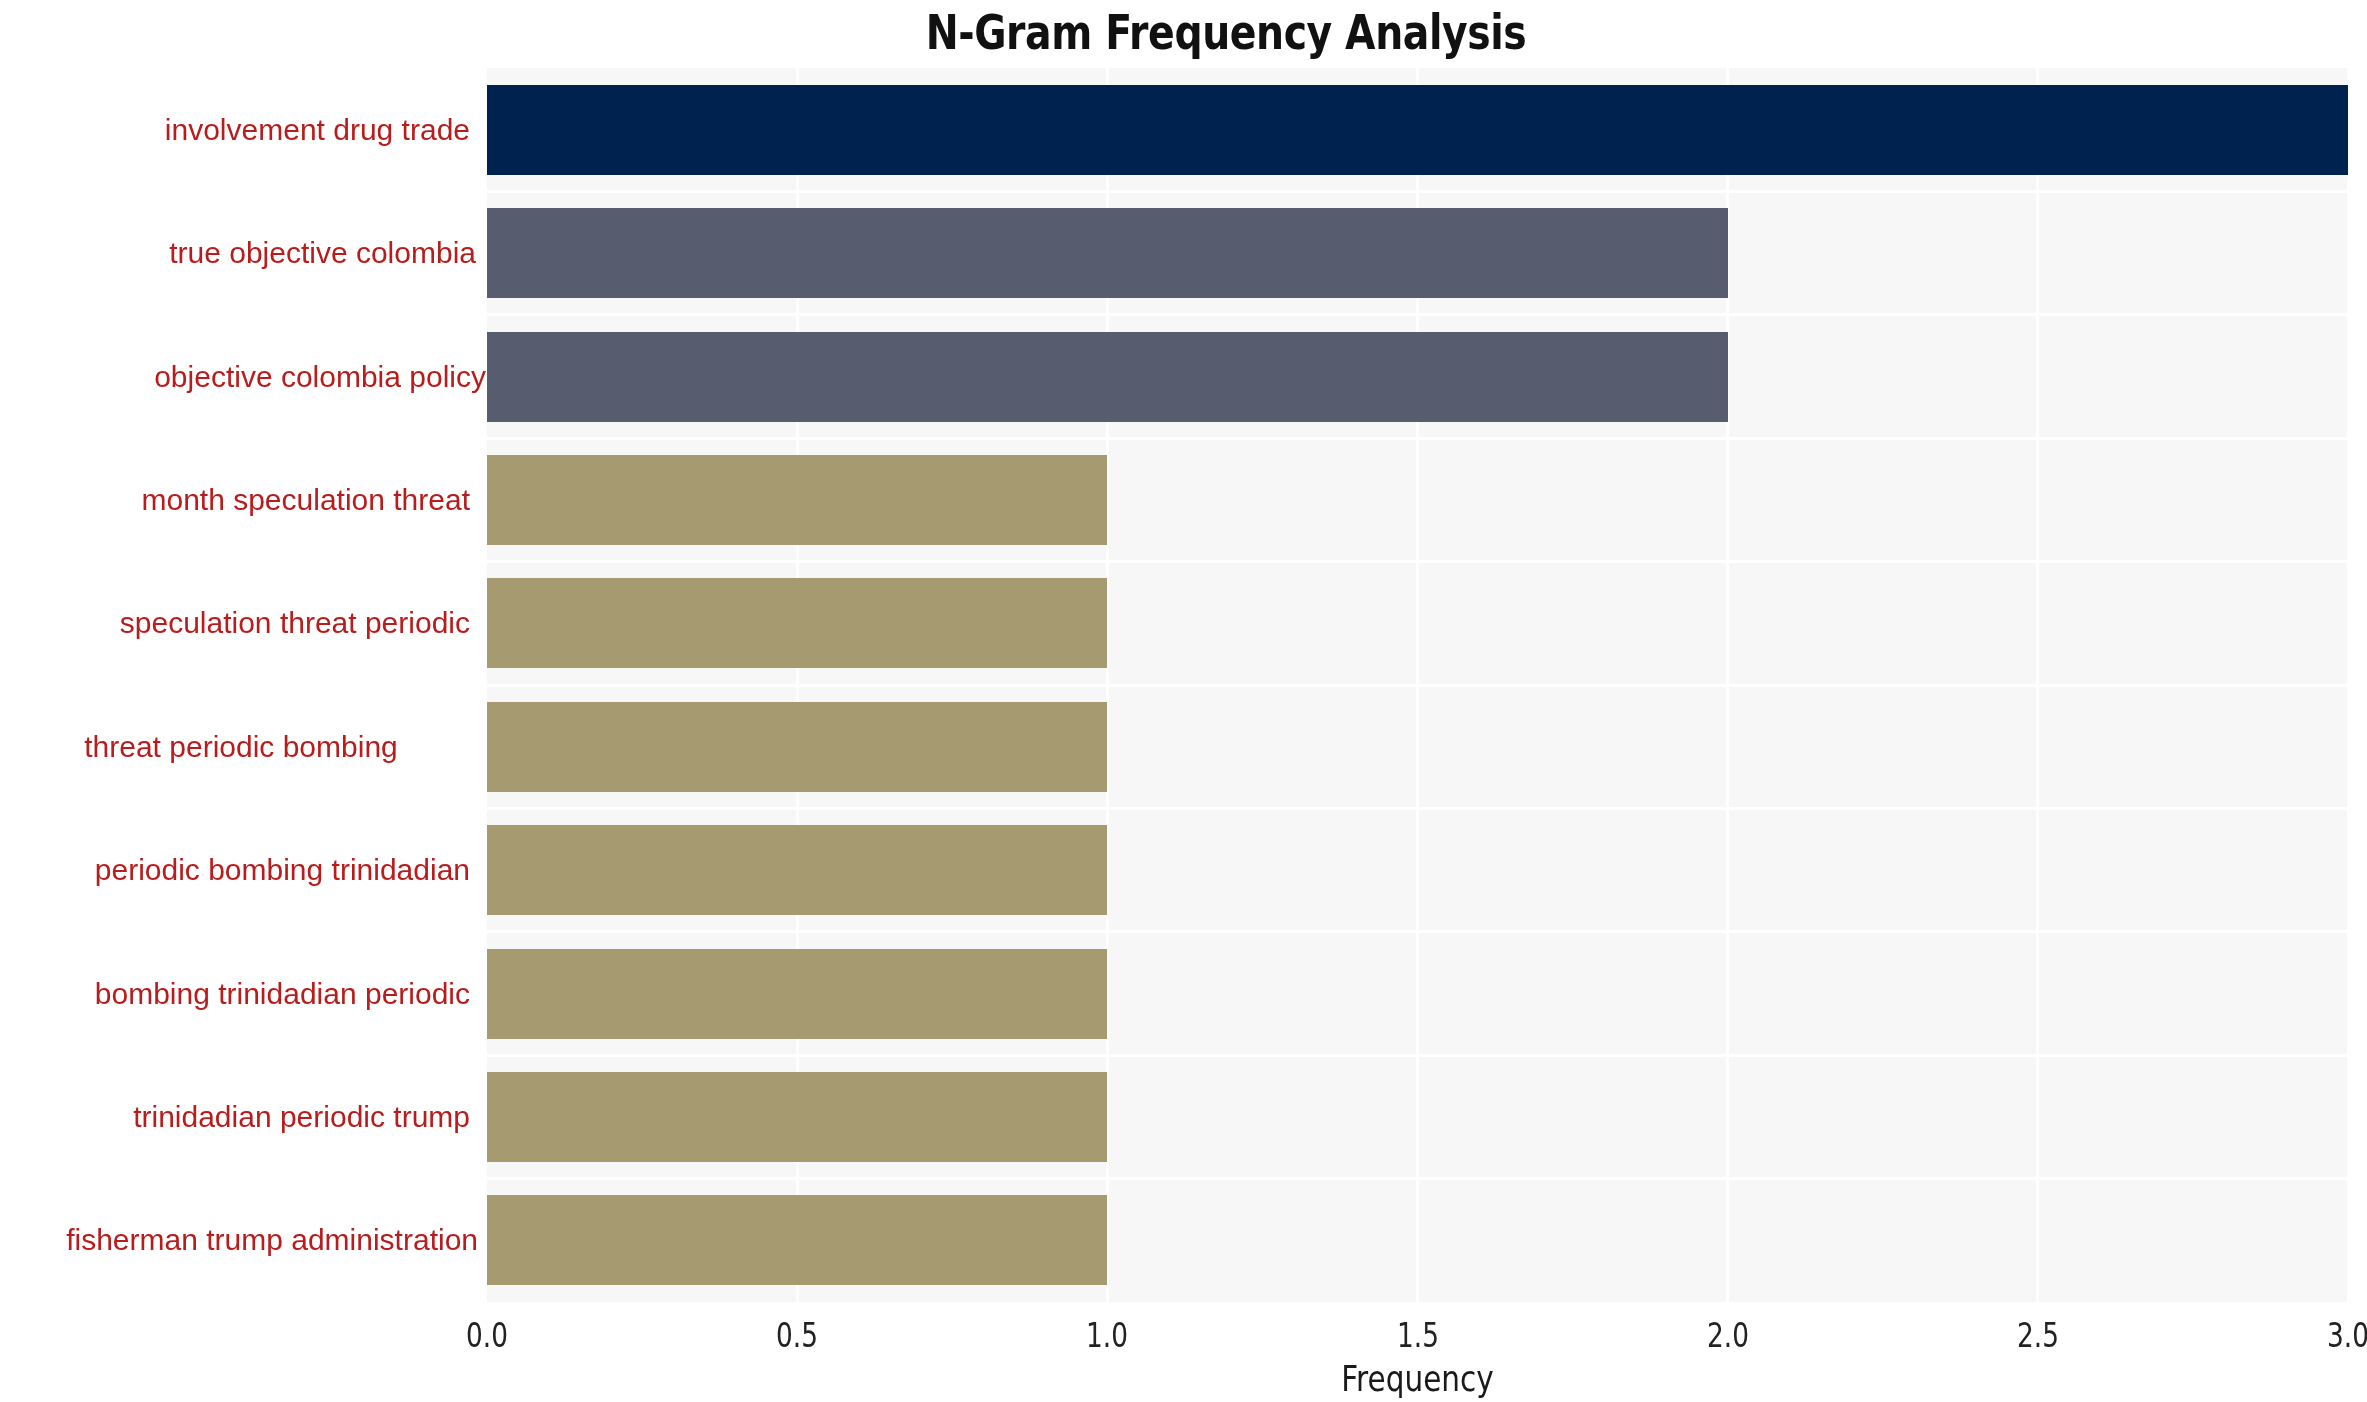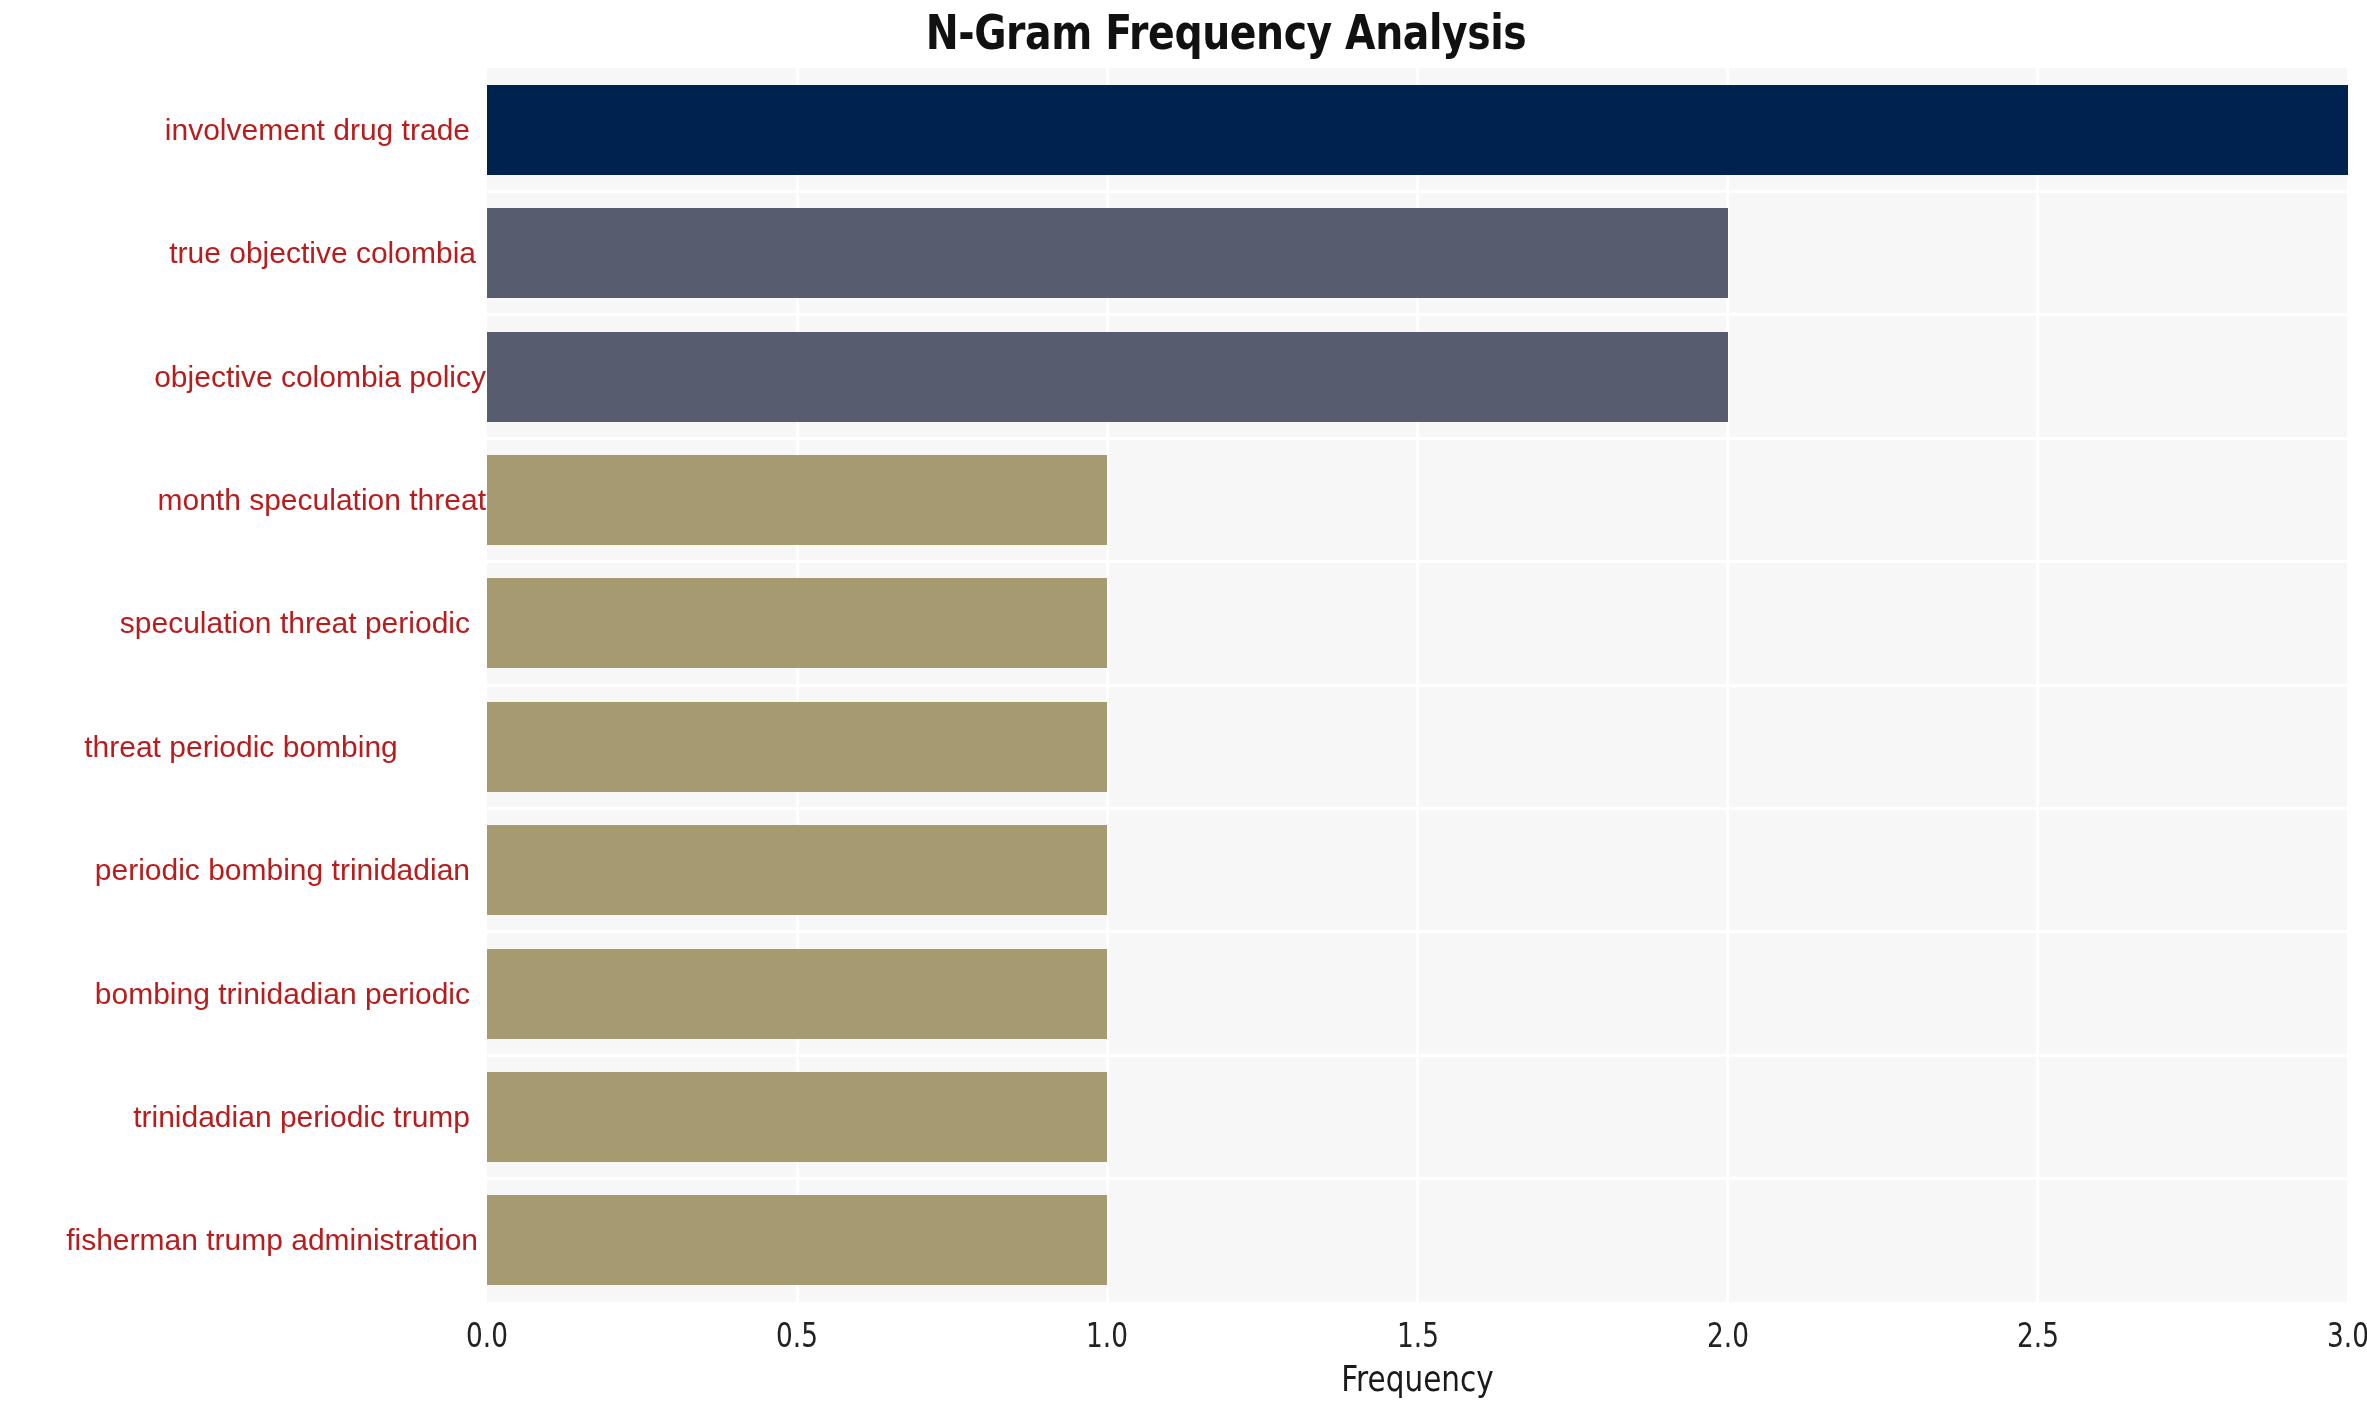--- a/index.html
+++ b/index.html
@@ -148,21 +148,21 @@
         <div class="bar" style="width: 620.333px; height: 90px; top: 880.5px; background: rgb(165, 154, 112);"></div>
         <div class="bar" style="width: 620.333px; height: 90px; top: 1003.9px; background: rgb(165, 154, 112);"></div>
         <div class="bar" style="width: 620.333px; height: 90px; top: 1127.3px; background: rgb(165, 154, 112);"></div>
       </div>
   </div>
 
   <div id="ylabels">
       <div class="ytick-wrap" style="top: 129.7px; left: 0px; width: 470px;">involvement drug trade</div>
       <div class="ytick-wrap" style="top: 253.1px; left: 6px; width: 470px;">true objective colombia</div>
       <div class="ytick-wrap" style="top: 376.5px; left: 0px; width: 470px; margin-left: 16px;">objective colombia policy</div>
-      <div class="ytick-wrap" style="top: 499.9px; left: 16px; width: 470px;">month speculation threat</div>
+      <div class="ytick-wrap" style="top: 499.9px; left: 0px; width: 470px;">month speculation threat</div>
       <div class="ytick-wrap" style="top: 623.3px; left: 0px; width: 470px;">speculation threat periodic</div>
       <div class="ytick-wrap" style="top: 746.7px; left: 6px; width: 470px; text-align: center;">threat periodic bombing</div>
       <div class="ytick-wrap" style="top: 870.1px; left: 0px; width: 470px;">periodic bombing trinidadian</div>
       <div class="ytick-wrap" style="top: 993.5px; left: 0px; width: 470px;">bombing trinidadian periodic</div>
       <div class="ytick-wrap" style="top: 1116.9px; left: 0px; width: 470px;">trinidadian periodic trump</div>
       <div class="ytick-wrap" style="top: 1240.3px; left: 8px; width: 470px;">fisherman trump administration</div>
     </div>
   <div id="xlabels">
       <div class="xtick" style="left: 487px;">0.0</div>
       <div class="xtick" style="left: 797.167px;">0.5</div>

